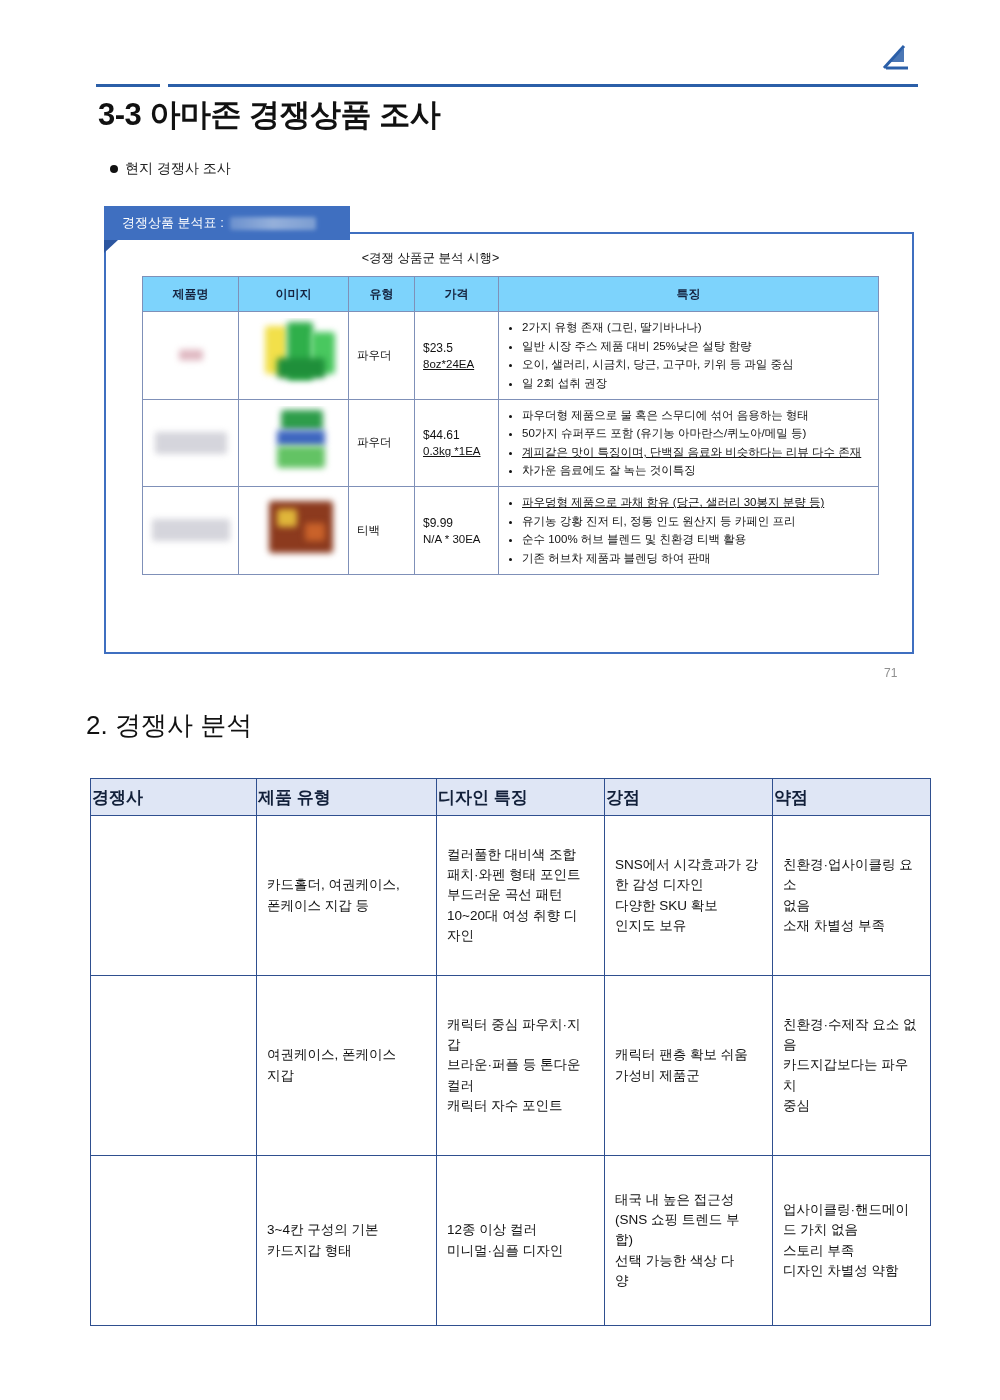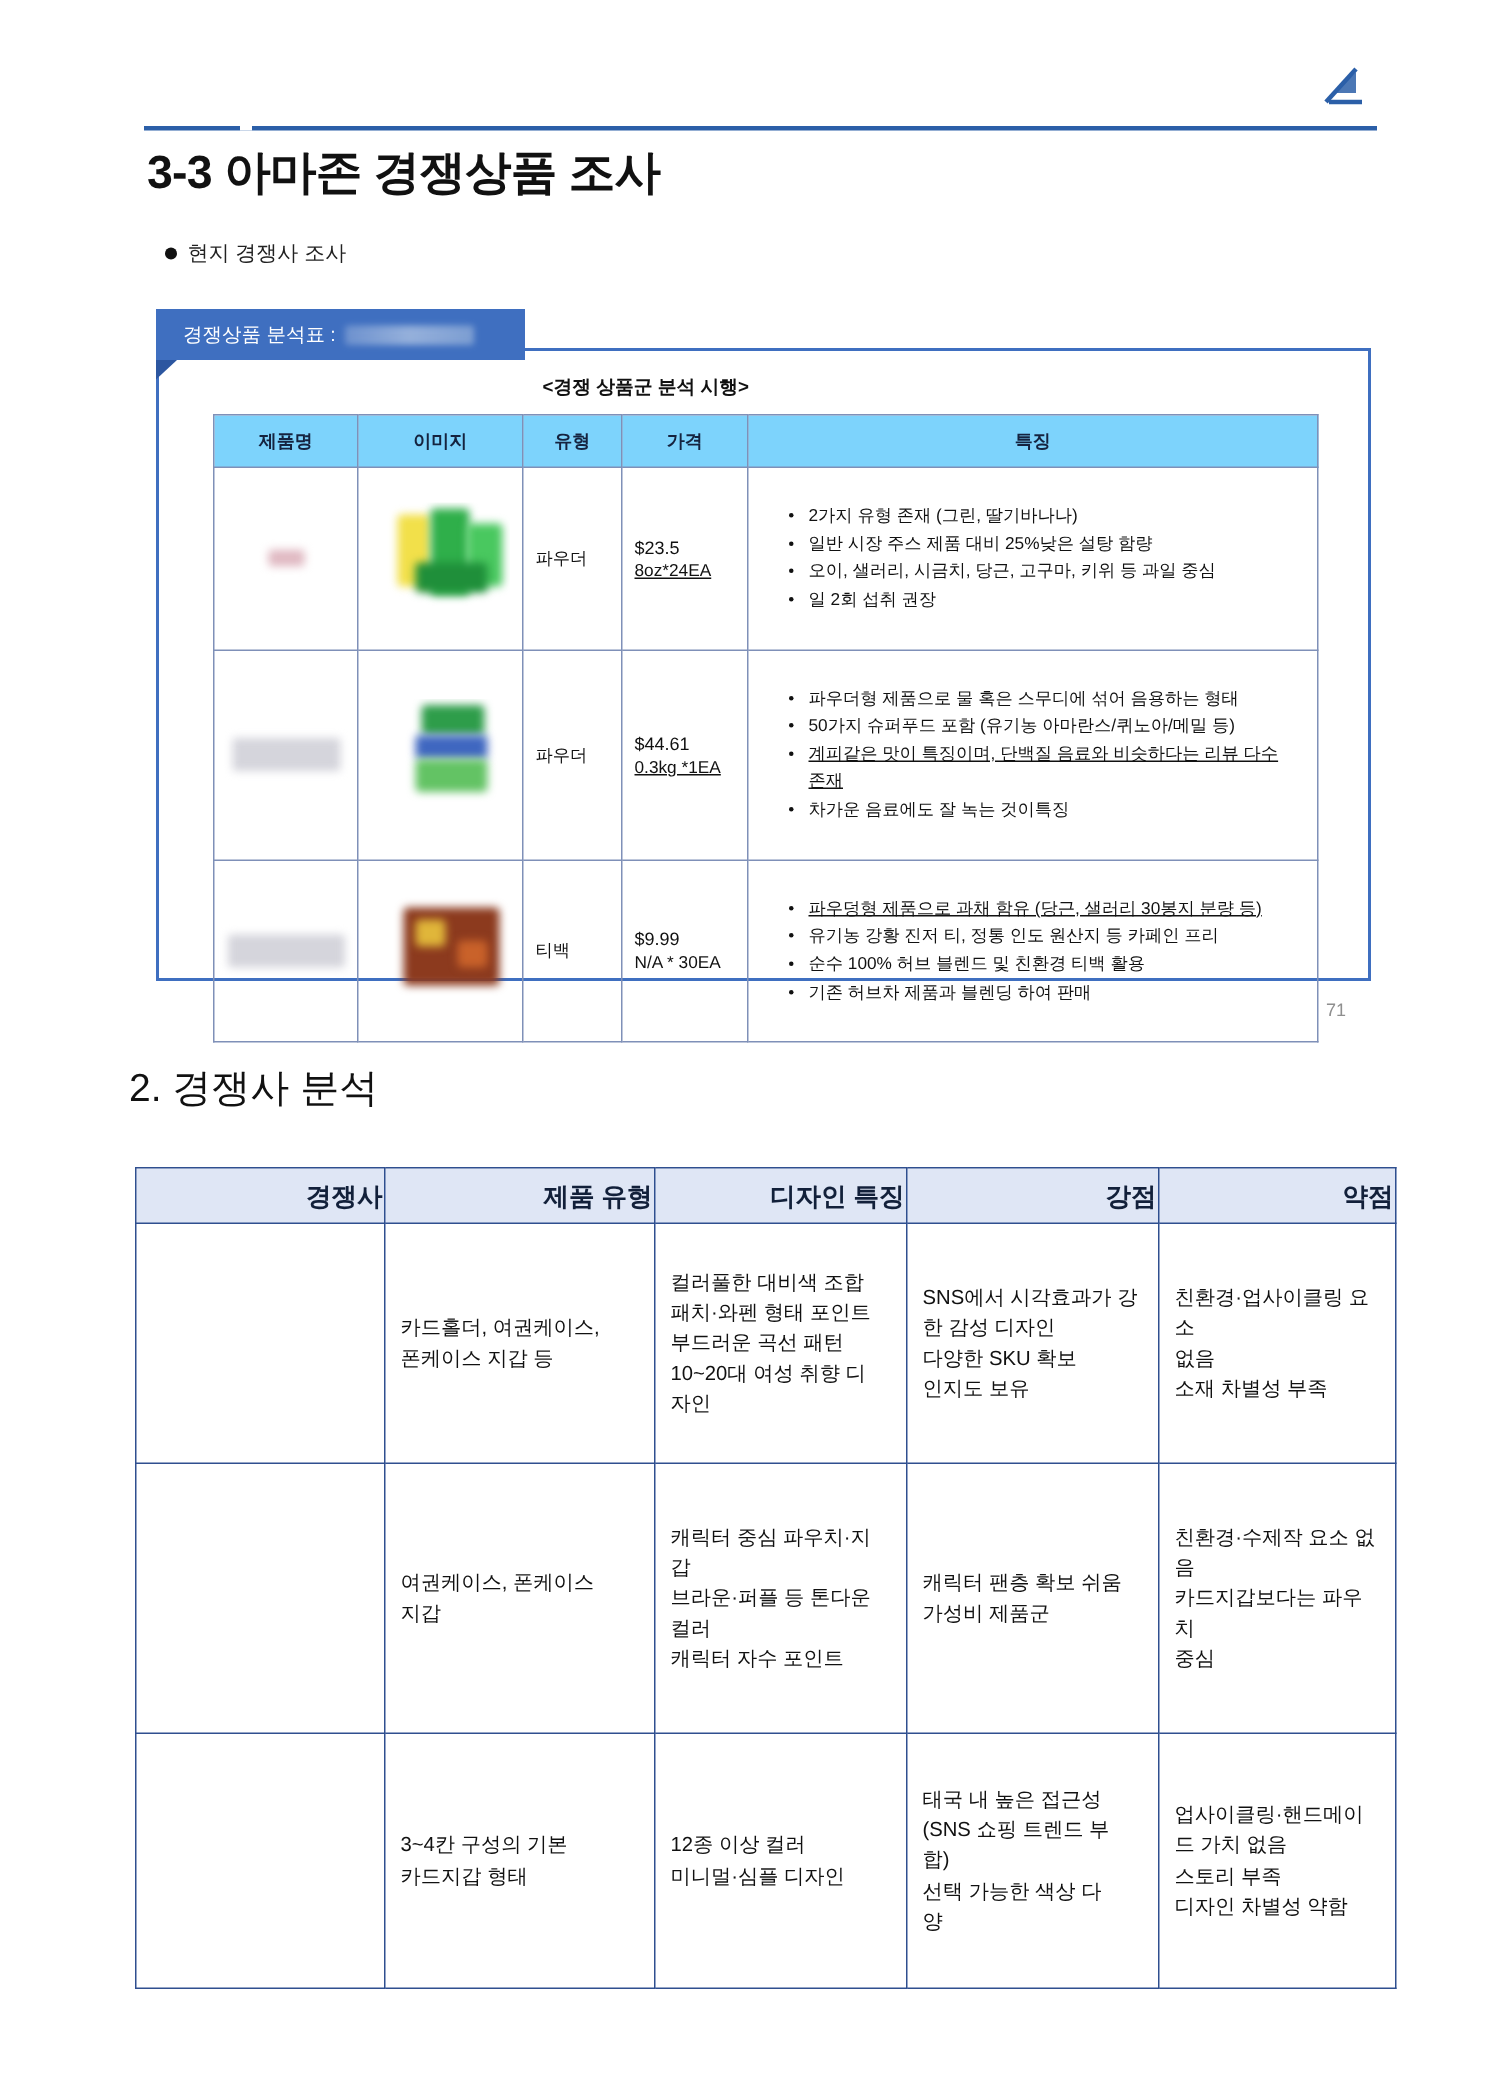--- a/index.html
+++ b/index.html
@@ -114,21 +114,21 @@
     border-bottom: 13px solid transparent;
   }
 
   .card-caption {
     position: absolute;
     top: 250px;
     left: 104px;
     width: 653px;
     text-align: center;
     font-size: 12.5px;
-    font-weight: bold;
+    font-weight: normal;
     color: #111;
   }
 
   
   table.amz {
     position: absolute;
     top: 276px;
     left: 142px;
     width: 736px;
     border-collapse: collapse;
@@ -147,21 +147,21 @@
   table.amz td {
     border: 1px solid #7f90b8;
     vertical-align: middle;
     padding: 6px 8px;
     color: #111;
   }
   table.amz td.c { text-align: left; }
   .price-main { font-size: 12px; }
   .price-sub  { font-size: 11.5px; text-decoration: underline; display:block; margin-top:3px;}
   ul.feat {
-    margin: 17px;
+    margin: 0;
     padding-left: 15px;
     line-height: 1.62;
   }
   ul.feat li { margin: 0; }
   .u { text-decoration: underline; }
 
   
   .thumb {
     width: 100%;
     height: 74px;
@@ -203,21 +203,21 @@
     table-layout: fixed;
     font-size: 13px;
   }
   table.comp th {
     background: #dfe6f5;
     border: 1.6px solid #2f4f8f;
     font-size: 17px;
     font-weight: bold;
     color: #12203a;
     height: 34px;
-    text-align: right;
+    text-align: left;
   }
   table.comp td {
     border: 1.6px solid #2f4f8f;
     vertical-align: middle;
     padding: 10px 10px;
     color: #111;
     line-height: 1.5;
     font-size: 13.5px;
   }
   table.comp td.img-cell { padding: 0; }

